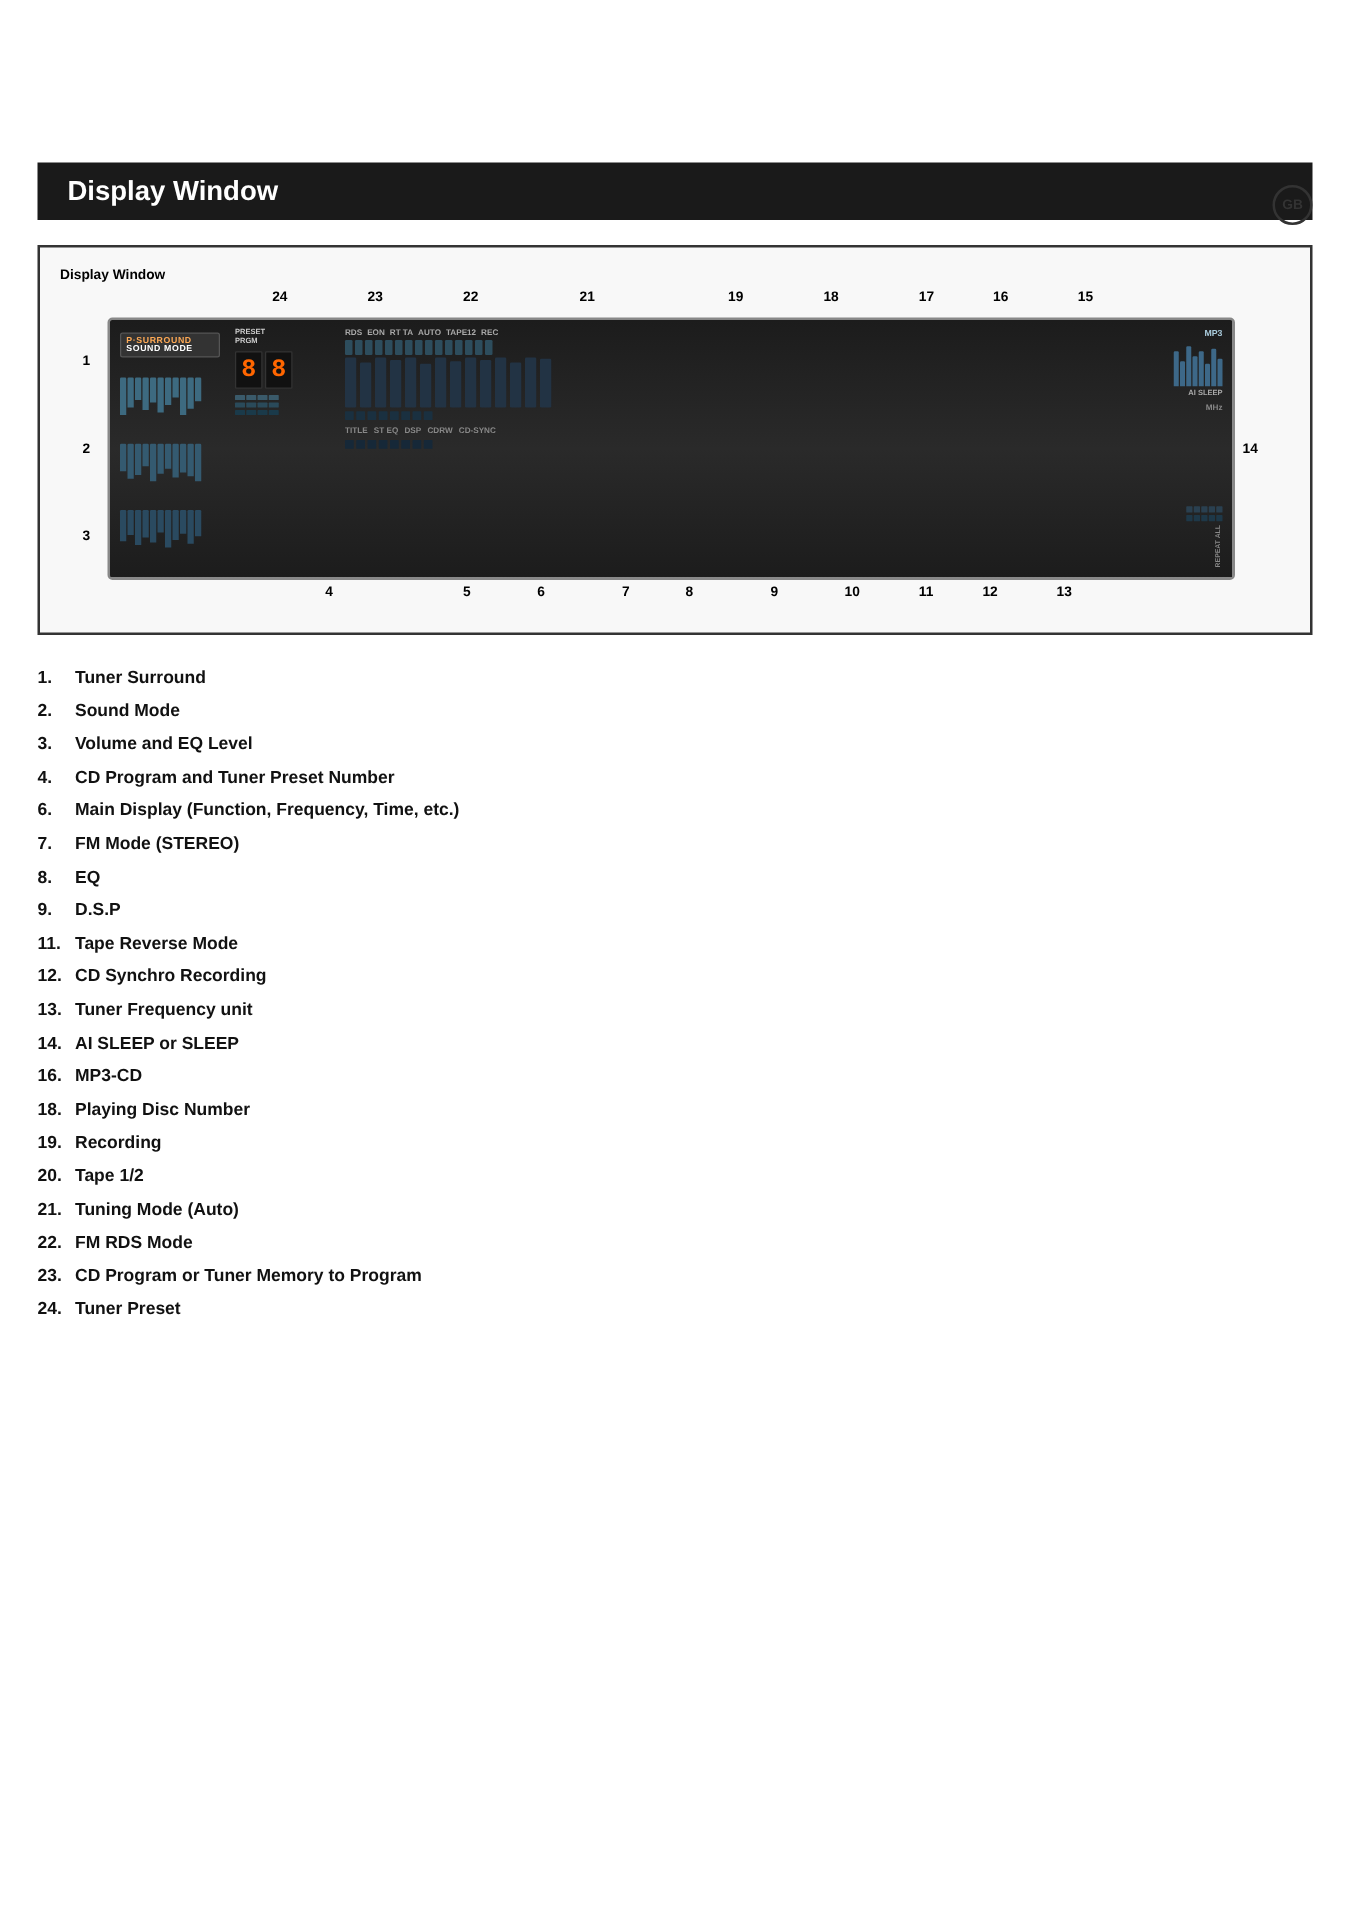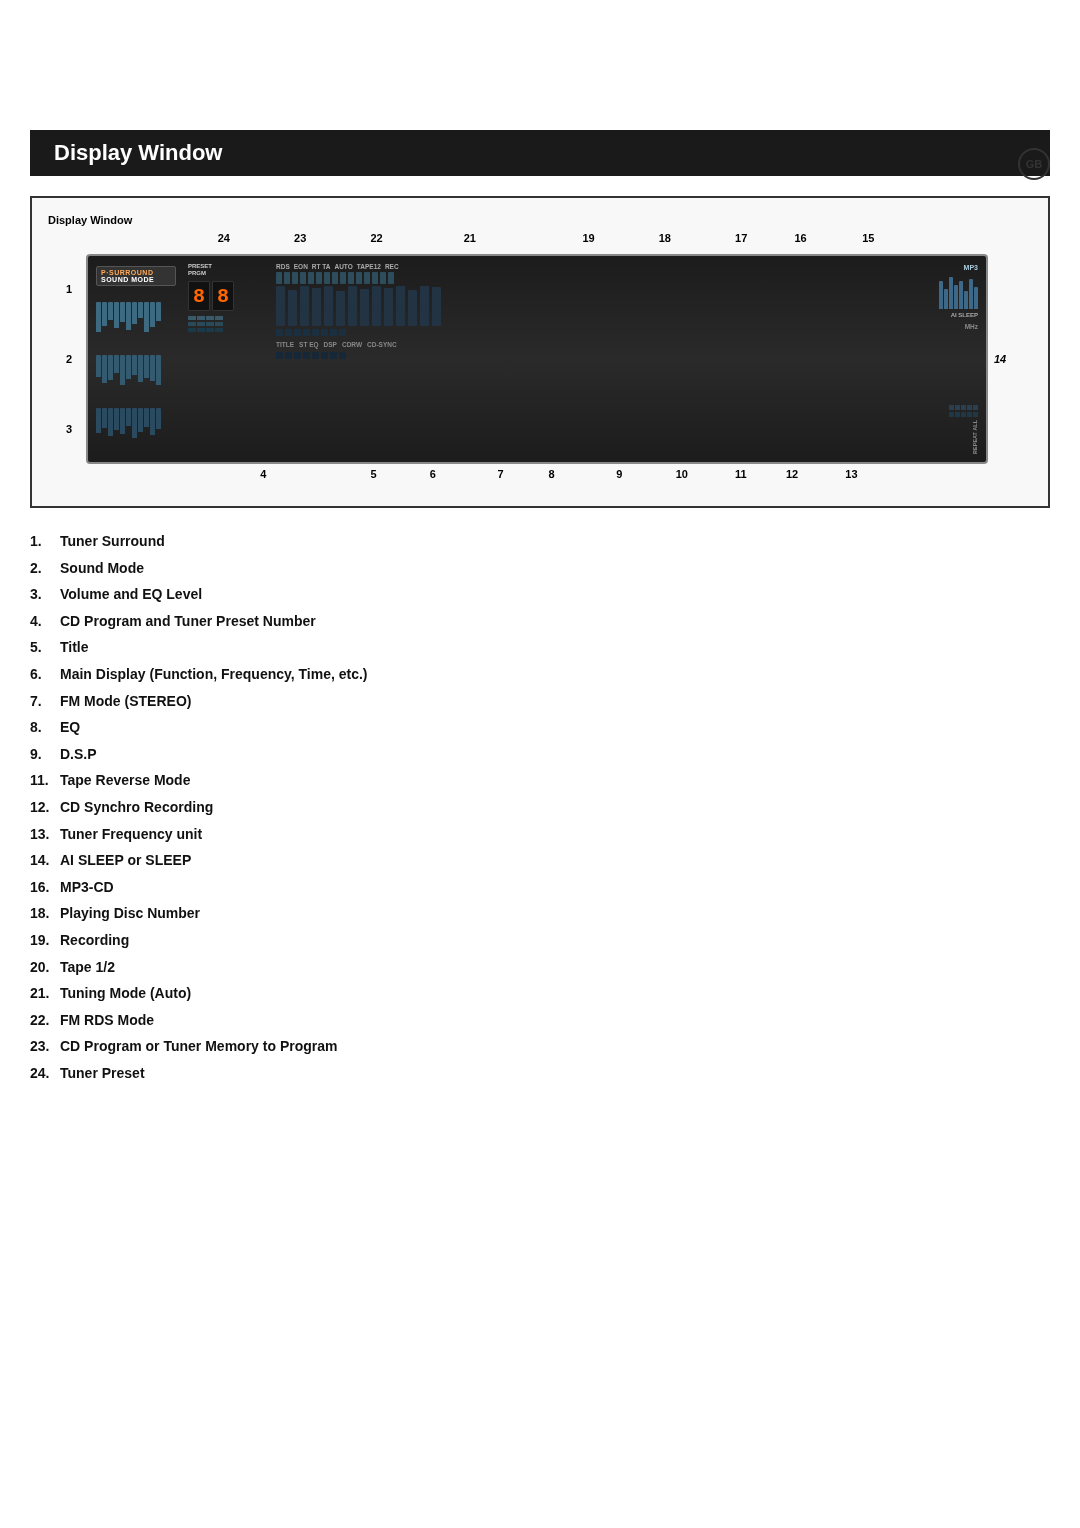--- a/index.html
+++ b/index.html
@@ -323,21 +323,21 @@
             </div>
           </div>
 
           <div style="display:flex; justify-content:flex-end;">
             <span style="color:#888; font-size:5.5px; font-weight:bold; text-align:right; writing-mode:vertical-rl; transform:rotate(180deg); line-height:1;">REPEAT ALL</span>
           </div>
         </div>
 
       </div>
 
-      <div style="display:flex; align-items:center; width:20px; flex-shrink:0;font-style:italic;">
+      <div style="display:flex; align-items:center; width:20px; flex-shrink:0;">
         <span style="font-size:11px; font-weight:bold;">14</span>
       </div>
     </div>
 
     <div style="position: relative; height: 22px; margin-left: 50px; margin-right: 50px; margin-top: 4px;">
       <span style="position:absolute; left:17%; font-size:11px; font-weight:bold;">4</span>
       <span style="position:absolute; left:30%; font-size:11px; font-weight:bold;">5</span>
       <span style="position:absolute; left:37%; font-size:11px; font-weight:bold;">6</span>
       <span style="position:absolute; left:45%; font-size:11px; font-weight:bold;">7</span>
       <span style="position:absolute; left:51%; font-size:11px; font-weight:bold;">8</span>
@@ -358,23 +358,20 @@
   <div class="item-row">
     <span class="item-num">2.</span><span class="item-label">Sound Mode</span>
   </div>
   <div class="item-row">
     <span class="item-num">3.</span><span class="item-label">Volume and EQ Level</span>
   </div>
   <div class="item-row">
     <span class="item-num">4.</span><span class="item-label">CD Program and Tuner Preset Number</span>
   </div>
   <div class="item-row">
-    <span class="item-num">5.</span><span class="item-label">Title</span>
-  </div>
-  <div class="item-row">
     <span class="item-num">6.</span><span style="font-weight:bold;">Main Display (Function, Frequency, Time, etc.)</span>
   </div>
   <div class="item-row">
     <span class="item-num">7.</span><span class="item-label">FM Mode (STEREO)</span>
   </div>
   <div class="item-row">
     <span class="item-num">8.</span><span class="item-label">EQ</span>
   </div>
   <div class="item-row">
     <span class="item-num">9.</span><span class="item-label">D.S.P</span>

